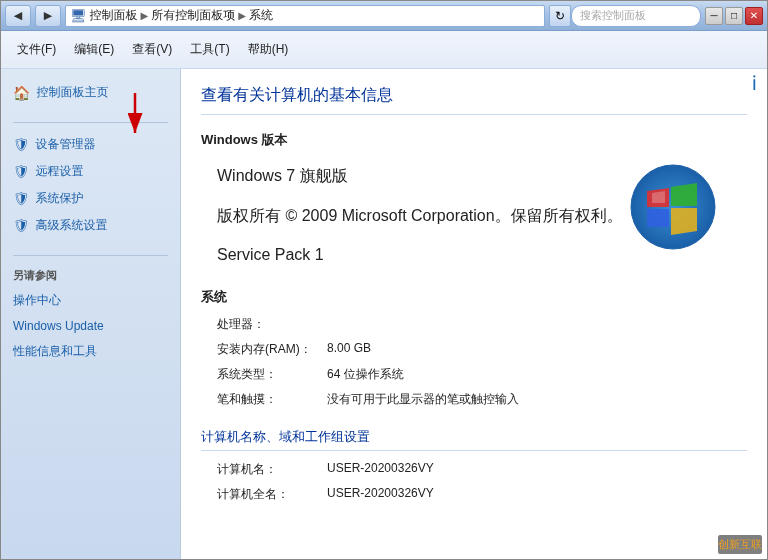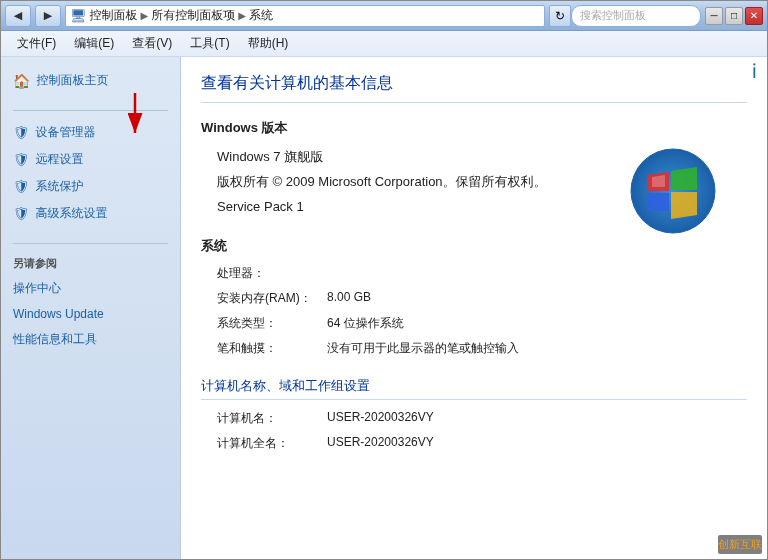--- a/index.html
+++ b/index.html
@@ -102,21 +102,21 @@
       border-radius: 10px;
       padding: 0 8px;
       font-size: 11px;
       color: #999;
       display: flex;
       align-items: center;
     }
 
     
     .menu-bar {
-      height: 26px;
+      height: 38px;
       background: linear-gradient(to bottom, #f0f5fc, #e4ecf8);
       border-bottom: 1px solid #c8d8ee;
       display: flex;
       align-items: center;
       padding: 0 8px;
       gap: 2px;
       flex-shrink: 0;
     }
 
     .menu-item {
@@ -194,24 +194,25 @@
       margin-bottom: 10px;
       font-weight: normal;
     }
 
     .info-block {
       margin-left: 16px;
       margin-bottom: 20px;
     }
 
     .info-line {
-      font-size: 13px;
+      font-size: 16px;
       color: #222;
       margin-bottom: 4px;
       line-height: 1.6;
+      margin-top: 14px;
     }
 
     
     .sys-table {
       margin-left: 16px;
       margin-bottom: 20px;
     }
 
     .sys-row {
       display: flex;

